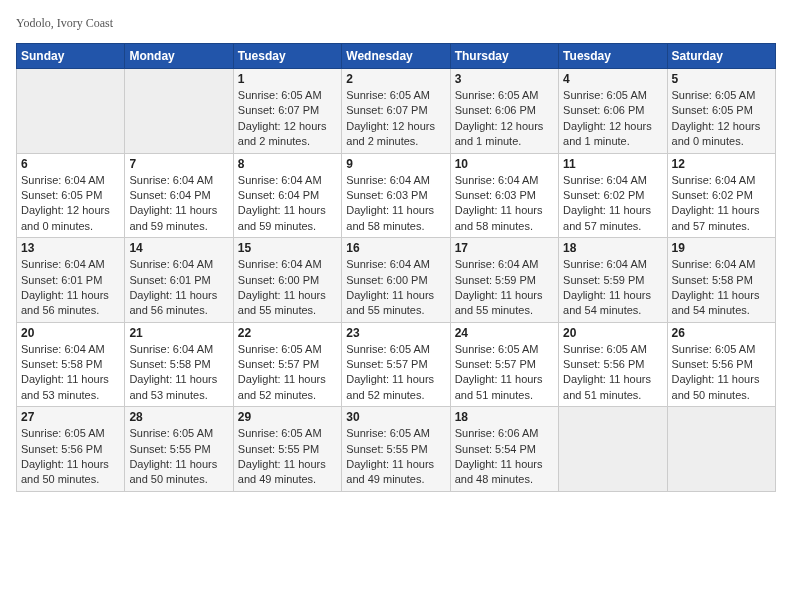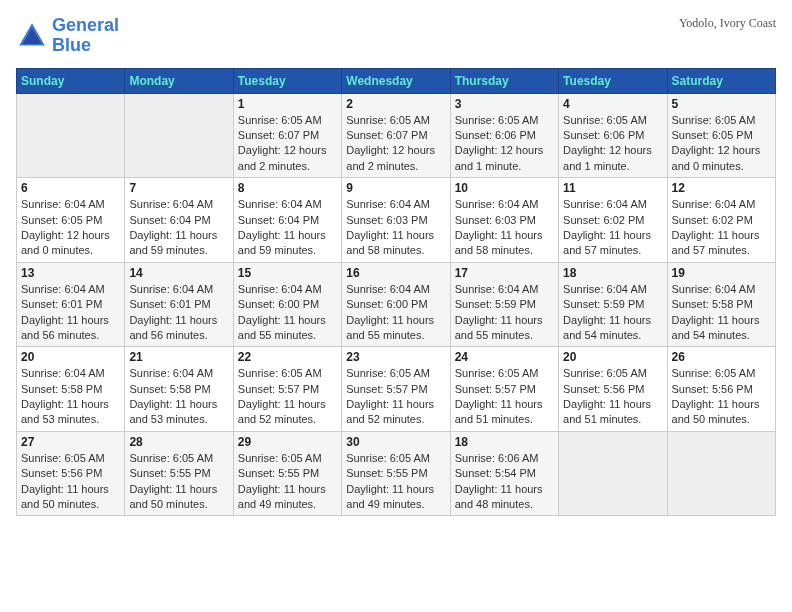--- a/index.html
+++ b/index.html
@@ -48,21 +48,21 @@
       color: #555;
       font-family: Liberation Serif, serif;
     }
     table {
       width: 100%;
       border-collapse: collapse;
       table-layout: fixed;
     }
     thead th {
       background: #2255aa;
-      color: #5eead4;
+      color: #ffffff;
       font-size: 12px;
       font-weight: bold;
       padding: 5px 4px;
       text-align: left;
       border: 1px solid #1a4488;
     }
     tbody td {
       vertical-align: top;
       border: 1px solid #ccc;
       padding: 3px 4px;
@@ -86,30 +86,20 @@
       color: #333;
     }
     .empty {
       background: #eee !important;
     }
   </style>
 </head>
 <body>
 
 <div class="header">
-  <div class="logo">
-    <svg class="logo-icon" viewBox="0 0 40 40" width="40" height="40">
-      <polygon points="20,4 36,32 4,32" fill="#3a7bd5"></polygon>
-      <polygon points="20,10 32,30 8,30" fill="#1a1a6e" opacity="0.5"></polygon>
-    </svg>
-    <div class="logo-text">
-      <span>General</span>
-      <span style="color:#3a7bd5;">Blue</span>
-    </div>
-  </div>
   <div class="title-block">
     <div class="title-location">Yodolo, Ivory Coast</div>
   </div>
 </div>
 
 <table>
   <thead>
     <tr>
 
     <th>Sunday</th>

